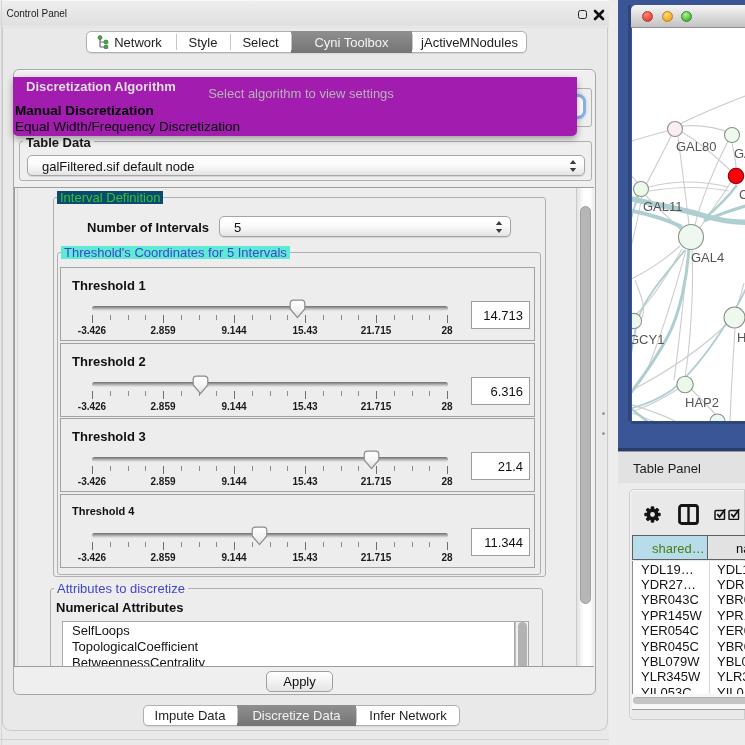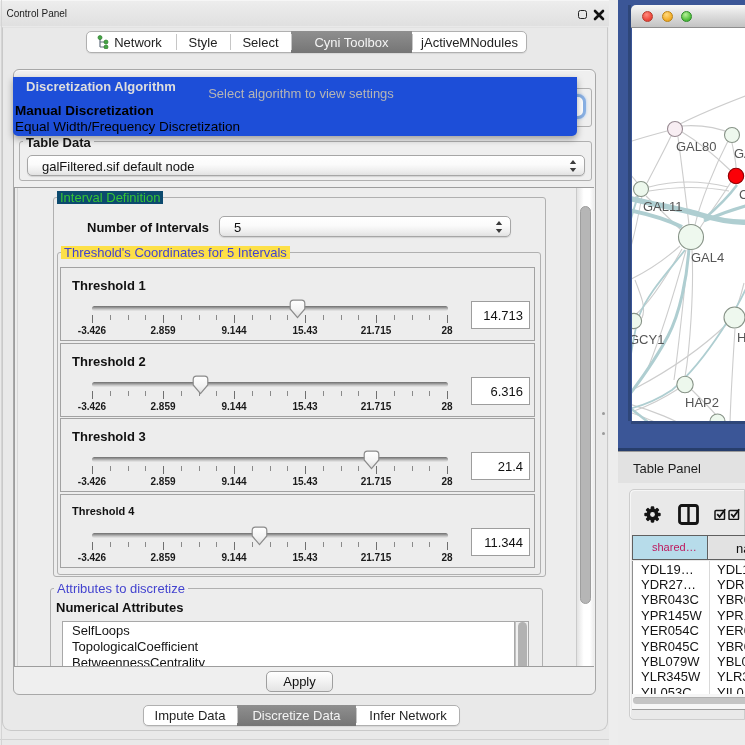--- a/index.html
+++ b/index.html
@@ -76,21 +76,21 @@
 <div class="gtitle" style="left:57px;top:191px;color:#35c435;background:#0c4a6e;">Interval Definition</div>
 <div class="bold abs" style="left:87px;top:220px;font-size:13px;color:#111;">Number of Intervals</div>
 <div class="combo" style="left:219px;top:216px;width:292px;height:21px;">
       <span>5</span>
       <svg class="updown" width="8" height="13" viewBox="0 0 8 13">
         <path d="M4,0.5 L7.2,4.6 L0.8,4.6 Z" fill="#3c3c3c"></path>
         <path d="M4,12.5 L7.2,8.4 L0.8,8.4 Z" fill="#3c3c3c"></path>
       </svg>
     </div>
 <div class="grp" style="left:57px;top:252px;width:484px;height:323px;"></div>
-<div class="gtitle" style="left:61px;top:246px;color:#4343cf;background:#fde047;">Threshold's Coordinates for 5 Intervals</div>
+<div class="gtitle" style="left:61px;top:246px;color:#4343cf;background:#5eead4;">Threshold's Coordinates for 5 Intervals</div>
 <div class="thpanel" style="top:267px;height:74px;">
 <div class="bold abs" style="left:11px;top:10px;font-size:13px;color:#111;">Threshold 1</div>
 <div class="track" style="top:38px;"></div>
 <div class="tick" style="left:31.0px;top:47px;height:8px;"></div>
 <div class="tick" style="left:48.8px;top:47px;height:5px;background:#8a8a8a;"></div>
 <div class="tick" style="left:66.5px;top:47px;height:5px;background:#8a8a8a;"></div>
 <div class="tick" style="left:84.2px;top:47px;height:5px;background:#8a8a8a;"></div>
 <div class="tick" style="left:102.0px;top:47px;height:8px;"></div>
 <div class="tick" style="left:119.8px;top:47px;height:5px;background:#8a8a8a;"></div>
 <div class="tick" style="left:137.5px;top:47px;height:5px;background:#8a8a8a;"></div>
@@ -266,21 +266,21 @@
 <div class="btn" style="left:266px;top:671px;width:67px;height:21px;line-height:20px;">Apply</div>
 <div class="tabbar" style="left:143px;top:705px;width:317px;height:21px;"></div>
 <div class="tab" style="left:143px;top:705px;height:21px;width:94px;border-radius:5px 0 0 5px;position:absolute;">Impute Data</div>
 <div class="tab tabsel" style="left:237px;top:705px;height:21px;width:119px;position:absolute;">Discretize Data</div>
 <div class="tabsep" style="left:237px;top:708px;height:15px;"></div>
 <div class="tab" style="left:356px;top:705px;height:21px;width:104px;border-radius:0 5px 5px 0;position:absolute;">Infer Network</div>
 <div class="tabsep" style="left:356px;top:708px;height:15px;"></div>
 <div class="abs" style="left:0;top:739px;width:612px;height:1px;background:#d2d2d2;"></div>
 <div class="abs" style="left:609px;top:0;width:9px;height:745px;background:#ededed;"></div>
 </div>
-<div class="abs" style="left:13px;top:77px;width:564px;height:59px;background:#1d4ed8;border-radius:0 0 5px 5px;box-shadow:0 3px 7px rgba(0,0,0,0.35);">
+<div class="abs" style="left:13px;top:77px;width:564px;height:59px;background:#a21caf;border-radius:0 0 5px 5px;box-shadow:0 3px 7px rgba(0,0,0,0.35);">
 <div class="abs bold" style="left:13px;top:2px;font-size:13px;color:#dedede;">Discretization Algorithm</div>
 <div class="abs" style="left:0;top:9px;width:564px;text-align:center;font-size:13px;color:#b5b5b5;padding-left:12px;">Select algorithm to view settings</div>
 <div class="abs bold" style="left:2px;top:26px;font-size:13.5px;color:#000;">Manual Discretization</div>
 <div class="abs" style="left:2px;top:42px;font-size:13.5px;color:#000;">Equal Width/Frequency Discretization</div>
 </div>
 <div class="abs" style="left:618px;top:0;width:127px;height:451px;background:#3b5697;">
 <div class="abs" style="left:10px;top:5px;width:3px;height:416px;background:#2e4679;"></div>
 <div class="abs" style="left:13px;top:5px;width:114px;height:23px;background:linear-gradient(180deg,#f7f7f7,#dcdcdc 50%,#c3c3c3);border-radius:5px 0 0 0;border-bottom:1px solid #8e8e8e;"></div>
 <div class="abs" style="left:23.5px;top:11px;width:11px;height:11px;border-radius:50%;background:radial-gradient(circle at 40% 30%,#ff8a7e,#ee4b40 60%,#d33428);border:0.5px solid #b53a2d;"></div>
 <div class="abs" style="left:43.5px;top:11px;width:11px;height:11px;border-radius:50%;background:radial-gradient(circle at 40% 30%,#ffd97e,#f4b12f 60%,#dd9417);border:0.5px solid #bb8313;"></div>
@@ -382,21 +382,21 @@
     </svg>
 <svg class="abs" style="left:110px;top:56px;" width="13" height="13" viewBox="0 0 13 13">
       <rect x="1" y="3.5" width="9.5" height="9" rx="1" fill="none" stroke="#141414" stroke-width="1.5"></rect>
       <path d="M3.2,7.2 L5.6,9.8 L11.2,2.2" fill="none" stroke="#141414" stroke-width="1.8"></path>
     </svg>
 <div class="abs" style="left:14px;top:84px;width:113px;height:1.2px;background:#606060;"></div>
 <div class="abs" style="left:15px;top:84.5px;width:74px;height:24px;background:#b7dcea;"></div>
 <div class="abs" style="left:14px;top:84.5px;width:1.2px;height:24px;background:#5f5f5f;"></div>
 <div class="abs" style="left:89px;top:84.5px;width:1.2px;height:24px;background:#606060;"></div>
 <div class="abs" style="left:90.5px;top:84.5px;width:36.5px;height:24px;background:#e2e2e2;"></div>
-<div class="abs" style="left:34px;top:90px;font-size:11px;color:#be185d;">shared…</div>
+<div class="abs" style="left:34px;top:90px;font-size:13px;color:#4d7c0f;">shared…</div>
 <div class="abs" style="left:118px;top:90px;font-size:13px;color:#111;">na</div>
 <div class="abs" style="left:14px;top:108.3px;width:113px;height:1.2px;background:#606060;"></div>
 <div class="abs" style="left:14px;top:109.5px;width:113px;height:133px;background:#fff;border-left:1px solid #8e8e8e;overflow:hidden;">
 <div class="abs" style="left:75.5px;top:0;width:1px;height:133.5px;background:#d9d9d9;"></div>
 <div class="row" style="left:8px;top:1.0px;">YDL19…</div>
 <div class="row" style="left:84px;top:1.0px;">YDL1</div>
 <div class="row" style="left:8px;top:16.4px;">YDR27…</div>
 <div class="row" style="left:84px;top:16.4px;">YDR2</div>
 <div class="row" style="left:8px;top:31.8px;">YBR043C</div>
 <div class="row" style="left:84px;top:31.8px;">YBR0</div>

